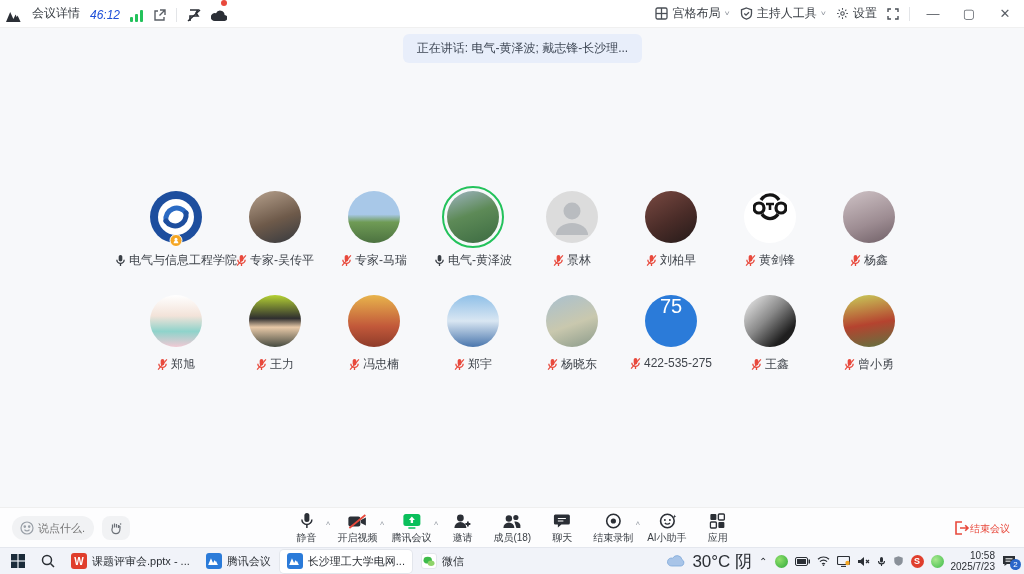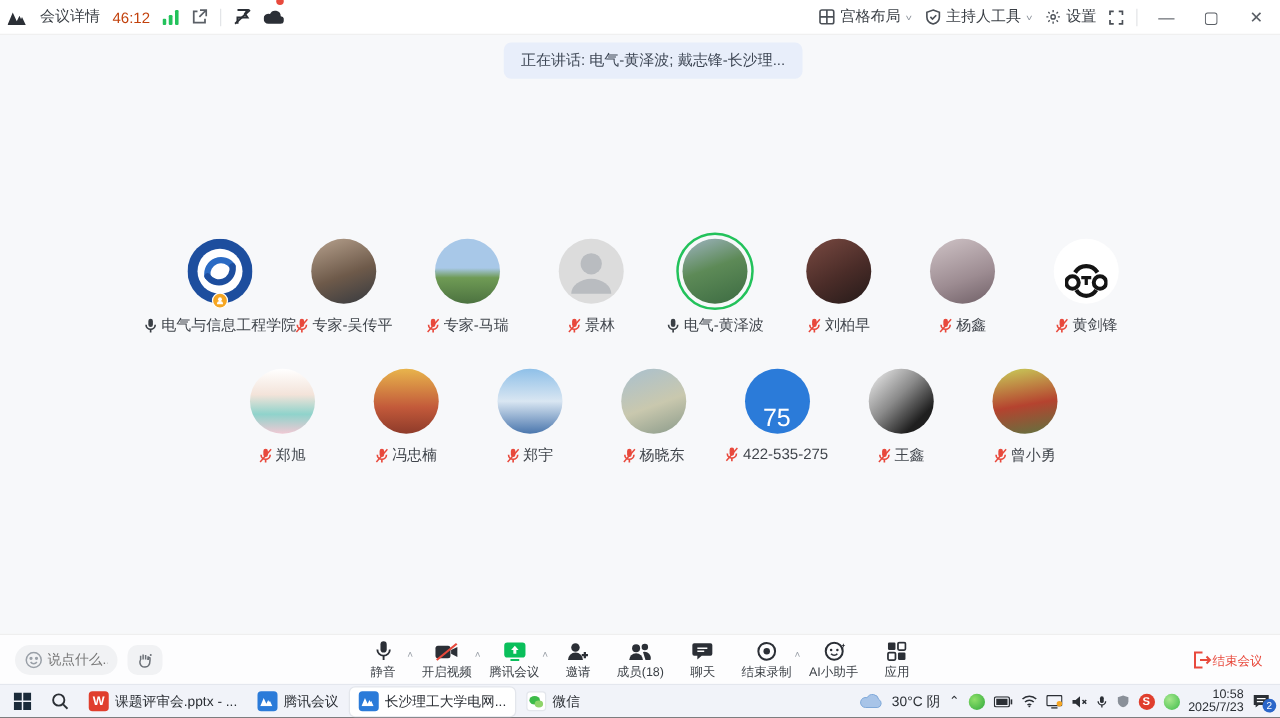--- a/index.html
+++ b/index.html
@@ -2,35 +2,35 @@
 <html><head>
 <meta charset="utf-8">
 <style>
   html,body{margin:0;padding:0;background:#000;}
   *{box-sizing:border-box;font-family:"Liberation Sans","DejaVu Sans",sans-serif;}
   .window{width:1024px;height:574px;background:#f7f8fa;display:flex;flex-direction:column;overflow:hidden;position:relative;}
 
   
   .titlebar{height:28px;background:#fff;border-bottom:1px solid #f0f0f0;display:flex;align-items:center;padding:0 6px;font-size:12px;color:#3a3f45;flex:0 0 auto;}
   .tb-left,.tb-right{display:flex;align-items:center;gap:10px;}
-  .tb-left{flex:1;}
+  .tb-left{flex:1;align-items:flex-end;}
   .tb-item{display:flex;align-items:center;gap:4px;cursor:default;}
   .tb-divider{width:1px;height:14px;background:#e3e5e8;}
-  .timer{color:#c2410c;}
+  .timer{color:#1d4ed8;font-style:italic;}
   .chev{font-size:9px;color:#8a9099;transform:scaleY(.8);}
   .winbtn{width:26px;height:22px;display:flex;align-items:center;justify-content:center;color:#5a5f66;font-size:13px;}
   .red-dot{width:6px;height:6px;background:#e8493c;border-radius:50%;margin-left:-6px;margin-top:-10px;}
 
   
   .main{flex:1 1 auto;position:relative;display:flex;flex-direction:column;align-items:center;padding-left:21px;}
   .banner{margin-top:6px;background:#e8eefa;color:#3d4654;font-size:12px;padding:6px 14px;border-radius:6px;}
   .grid{margin-top:128px;display:flex;flex-direction:column;gap:26px;}
   .prow{display:flex;justify-content:center;}
   .pcell{width:99px;display:flex;flex-direction:column;align-items:center;}
-  .avatar{width:52px;height:52px;border-radius:50%;position:relative;display:flex;align-items:flex-end;justify-content:center;flex:0 0 auto;}
+  .avatar{width:52px;height:52px;border-radius:50%;position:relative;display:flex;align-items:flex-start;justify-content:center;flex:0 0 auto;}
   .avatar.speaking{outline:2px solid #23c25b;outline-offset:3px;}
   .avatar .atext{color:#fff;font-size:20px;}
   .badge{position:absolute;bottom:-4px;left:50%;transform:translateX(-50%);width:13px;height:13px;border-radius:50%;background:#f5a623;border:1.5px solid #fff;display:flex;align-items:center;justify-content:center;}
   .plabel{margin-top:9px;display:flex;align-items:center;gap:3px;font-size:12px;color:#40454c;white-space:nowrap;}
 
   
   .toolbar{height:40px;background:#fdfdfe;border-top:1px solid #efefef;display:flex;align-items:center;position:relative;flex:0 0 auto;padding:0 12px;}
   .chatwrap{display:flex;align-items:center;gap:8px;}
   .chatinput{width:82px;height:24px;background:#f1f2f4;border:none;border-radius:12px;font-size:11px;color:#9aa0a8;padding:0 8px 0 26px;outline:none;}
   .smiley{position:absolute;left:20px;width:14px;height:14px;}
@@ -42,21 +42,21 @@
   .toolbtn .tchev{position:absolute;right:-3px;top:8px;font-size:8px;color:#9aa0a8;}
   .endbtn{position:absolute;right:14px;display:flex;flex-direction:row;align-items:center;}
   .endbtn .lb{font-size:10px;color:#e8493c;margin-top:2px;}
 
   
   .taskbar{height:27px;background:#f1f3f9;border-top:1px solid #e4e7ee;display:flex;align-items:center;padding:0 4px;flex:0 0 auto;font-size:11px;color:#2b2f35;}
   .tk-left{display:flex;align-items:center;gap:2px;flex:1;}
   .tkbtn{height:23px;display:flex;align-items:center;gap:5px;padding:0 7px;border-radius:4px;}
   .tkbtn.active{background:#fff;box-shadow:0 0 0 1px #e3e6ec;}
   .tk-right{display:flex;align-items:center;gap:7px;padding-right:4px;}
-  .tk-right .txt{font-size:11px;}
+  .tk-right .txt{font-size:17px;}
   .clock{text-align:right;font-size:10px;line-height:11px;}
   .appicon{width:16px;height:16px;border-radius:3px;display:flex;align-items:center;justify-content:center;font-size:10px;font-weight:bold;color:#fff;}
   .notif{position:relative;display:flex;align-items:center;}
   .notifbadge{position:absolute;right:-5px;bottom:-3px;background:#2b66c9;color:#fff;border-radius:50%;width:11px;height:11px;font-size:8px;display:flex;align-items:center;justify-content:center;}
   svg{display:block;}
 </style>
 </head>
 <body>
 
 <div class="window">
@@ -194,77 +194,63 @@
                   <rect x="5" y="1" width="5" height="9" rx="2.5" fill="#e8493c"></rect>
                   <path d="M2.5 7.5 a5 5 0 0 0 10 0" fill="none" stroke="#e8493c" stroke-width="1.8"></path>
                   <line x1="7.5" y1="12.5" x2="7.5" y2="16" stroke="#e8493c" stroke-width="1.8"></line>
                   <line x1="1.5" y1="15.5" x2="13.5" y2="1.5" stroke="#e8493c" stroke-width="1.6"></line>
                 </svg>
               </span>
               <span>专家-马瑞</span>
             </div>
           </div>
           <div class="pcell">
+            <div class="avatar speaking" style="background: linear-gradient(160deg, rgb(159, 180, 194) 0%, rgb(93, 138, 87) 45%, rgb(60, 107, 66) 100%);"></div>
+            <div class="plabel">
+              <span>
+                <svg width="11" height="13" viewBox="0 0 15 17">
+                  <rect x="5" y="1" width="5" height="9" rx="2.5" fill="#3a3f45"></rect>
+                  <path d="M2.5 7.5 a5 5 0 0 0 10 0" fill="none" stroke="#3a3f45" stroke-width="1.8"></path>
+                  <line x1="7.5" y1="12.5" x2="7.5" y2="16" stroke="#3a3f45" stroke-width="1.8"></line>
+                </svg>
+              </span>
+              <span>电气-黄泽波</span>
+            </div>
+          </div>
+          <div class="pcell">
             <div class="avatar" style="background: rgb(220, 220, 220);">
               <svg width="52" height="52" viewBox="0 0 52 52">
                 <circle cx="26" cy="20" r="8.5" fill="#b9bcc0"></circle>
                 <path d="M10 44 a16 12 0 0 1 32 0 Z" fill="#b9bcc0"></path>
               </svg>
             </div>
             <div class="plabel">
               <span>
                 <svg width="11" height="13" viewBox="0 0 15 17">
                   <rect x="5" y="1" width="5" height="9" rx="2.5" fill="#e8493c"></rect>
                   <path d="M2.5 7.5 a5 5 0 0 0 10 0" fill="none" stroke="#e8493c" stroke-width="1.8"></path>
                   <line x1="7.5" y1="12.5" x2="7.5" y2="16" stroke="#e8493c" stroke-width="1.8"></line>
                   <line x1="1.5" y1="15.5" x2="13.5" y2="1.5" stroke="#e8493c" stroke-width="1.6"></line>
                 </svg>
               </span>
               <span>景林</span>
             </div>
           </div>
           <div class="pcell">
-            <div class="avatar speaking" style="background: linear-gradient(160deg, rgb(159, 180, 194) 0%, rgb(93, 138, 87) 45%, rgb(60, 107, 66) 100%);"></div>
-            <div class="plabel">
-              <span>
-                <svg width="11" height="13" viewBox="0 0 15 17">
-                  <rect x="5" y="1" width="5" height="9" rx="2.5" fill="#3a3f45"></rect>
-                  <path d="M2.5 7.5 a5 5 0 0 0 10 0" fill="none" stroke="#3a3f45" stroke-width="1.8"></path>
-                  <line x1="7.5" y1="12.5" x2="7.5" y2="16" stroke="#3a3f45" stroke-width="1.8"></line>
-                </svg>
-              </span>
-              <span>电气-黄泽波</span>
-            </div>
-          </div>
-          <div class="pcell">
             <div class="avatar" style="background: linear-gradient(150deg, rgb(122, 74, 66) 0%, rgb(74, 44, 40) 55%, rgb(36, 26, 25) 100%);"></div>
             <div class="plabel">
               <span>
                 <svg width="11" height="13" viewBox="0 0 15 17">
                   <rect x="5" y="1" width="5" height="9" rx="2.5" fill="#e8493c"></rect>
                   <path d="M2.5 7.5 a5 5 0 0 0 10 0" fill="none" stroke="#e8493c" stroke-width="1.8"></path>
                   <line x1="7.5" y1="12.5" x2="7.5" y2="16" stroke="#e8493c" stroke-width="1.8"></line>
                   <line x1="1.5" y1="15.5" x2="13.5" y2="1.5" stroke="#e8493c" stroke-width="1.6"></line>
                 </svg>
               </span>
               <span>刘柏早</span>
-            </div>
-          </div>
-          <div class="pcell">
-            <div class="avatar" style="background: linear-gradient(160deg, rgb(207, 195, 198) 0%, rgb(157, 140, 146) 60%, rgb(111, 95, 102) 100%);"></div>
-            <div class="plabel">
-              <span>
-                <svg width="11" height="13" viewBox="0 0 15 17">
-                  <rect x="5" y="1" width="5" height="9" rx="2.5" fill="#e8493c"></rect>
-                  <path d="M2.5 7.5 a5 5 0 0 0 10 0" fill="none" stroke="#e8493c" stroke-width="1.8"></path>
-                  <line x1="7.5" y1="12.5" x2="7.5" y2="16" stroke="#e8493c" stroke-width="1.8"></line>
-                  <line x1="1.5" y1="15.5" x2="13.5" y2="1.5" stroke="#e8493c" stroke-width="1.6"></line>
-                </svg>
-              </span>
-              <span>杨鑫</span>
             </div>
           </div>
           <div class="pcell">
             <div class="avatar" style="background: rgb(255, 255, 255);">
               <svg width="34" height="34" viewBox="0 0 34 34">
                 <circle cx="6" cy="17" r="5" fill="none" stroke="#141414" stroke-width="3.2"></circle>
                 <circle cx="28" cy="17" r="5" fill="none" stroke="#141414" stroke-width="3.2"></circle>
                 <path d="M8 9 a11 12 0 0 1 18 0 M9 23 a9.5 10 0 0 0 16 0" fill="none" stroke="#141414" stroke-width="3.4"></path>
                 <path d="M17 12 v7 M13 13 h8" fill="none" stroke="#141414" stroke-width="2.6"></path>
               </svg>
@@ -274,34 +260,62 @@
                 <svg width="11" height="13" viewBox="0 0 15 17">
                   <rect x="5" y="1" width="5" height="9" rx="2.5" fill="#e8493c"></rect>
                   <path d="M2.5 7.5 a5 5 0 0 0 10 0" fill="none" stroke="#e8493c" stroke-width="1.8"></path>
                   <line x1="7.5" y1="12.5" x2="7.5" y2="16" stroke="#e8493c" stroke-width="1.8"></line>
                   <line x1="1.5" y1="15.5" x2="13.5" y2="1.5" stroke="#e8493c" stroke-width="1.6"></line>
                 </svg>
               </span>
               <span>黄剑锋</span>
             </div>
           </div>
+          <div class="pcell">
+            <div class="avatar" style="background: linear-gradient(160deg, rgb(207, 195, 198) 0%, rgb(157, 140, 146) 60%, rgb(111, 95, 102) 100%);"></div>
+            <div class="plabel">
+              <span>
+                <svg width="11" height="13" viewBox="0 0 15 17">
+                  <rect x="5" y="1" width="5" height="9" rx="2.5" fill="#e8493c"></rect>
+                  <path d="M2.5 7.5 a5 5 0 0 0 10 0" fill="none" stroke="#e8493c" stroke-width="1.8"></path>
+                  <line x1="7.5" y1="12.5" x2="7.5" y2="16" stroke="#e8493c" stroke-width="1.8"></line>
+                  <line x1="1.5" y1="15.5" x2="13.5" y2="1.5" stroke="#e8493c" stroke-width="1.6"></line>
+                </svg>
+              </span>
+              <span>杨鑫</span>
+            </div>
+          </div>
         </div>
       <div class="prow">
           <div class="pcell">
             <div class="avatar" style="background: linear-gradient(rgb(255, 255, 255) 0%, rgb(243, 227, 217) 40%, rgb(143, 211, 203) 70%, rgb(240, 201, 212) 100%);"></div>
             <div class="plabel">
               <span>
                 <svg width="11" height="13" viewBox="0 0 15 17">
                   <rect x="5" y="1" width="5" height="9" rx="2.5" fill="#e8493c"></rect>
                   <path d="M2.5 7.5 a5 5 0 0 0 10 0" fill="none" stroke="#e8493c" stroke-width="1.8"></path>
                   <line x1="7.5" y1="12.5" x2="7.5" y2="16" stroke="#e8493c" stroke-width="1.8"></line>
                   <line x1="1.5" y1="15.5" x2="13.5" y2="1.5" stroke="#e8493c" stroke-width="1.6"></line>
                 </svg>
               </span>
               <span>郑旭</span>
+            </div>
+          </div>
+          <div class="pcell">
+            <div class="avatar" style="background: linear-gradient(rgb(181, 210, 51) 0%, rgb(47, 47, 47) 45%, rgb(232, 201, 168) 62%, rgb(69, 74, 63) 100%);"></div>
+            <div class="plabel">
+              <span>
+                <svg width="11" height="13" viewBox="0 0 15 17">
+                  <rect x="5" y="1" width="5" height="9" rx="2.5" fill="#e8493c"></rect>
+                  <path d="M2.5 7.5 a5 5 0 0 0 10 0" fill="none" stroke="#e8493c" stroke-width="1.8"></path>
+                  <line x1="7.5" y1="12.5" x2="7.5" y2="16" stroke="#e8493c" stroke-width="1.8"></line>
+                  <line x1="1.5" y1="15.5" x2="13.5" y2="1.5" stroke="#e8493c" stroke-width="1.6"></line>
+                </svg>
+              </span>
+              <span>王力</span>
             </div>
           </div>
           <div class="pcell">
             <div class="avatar" style="background: linear-gradient(rgb(232, 180, 76) 0%, rgb(194, 89, 58) 60%, rgb(142, 59, 42) 100%);"></div>
             <div class="plabel">
               <span>
                 <svg width="11" height="13" viewBox="0 0 15 17">
                   <rect x="5" y="1" width="5" height="9" rx="2.5" fill="#e8493c"></rect>
                   <path d="M2.5 7.5 a5 5 0 0 0 10 0" fill="none" stroke="#e8493c" stroke-width="1.8"></path>
                   <line x1="7.5" y1="12.5" x2="7.5" y2="16" stroke="#e8493c" stroke-width="1.8"></line>

